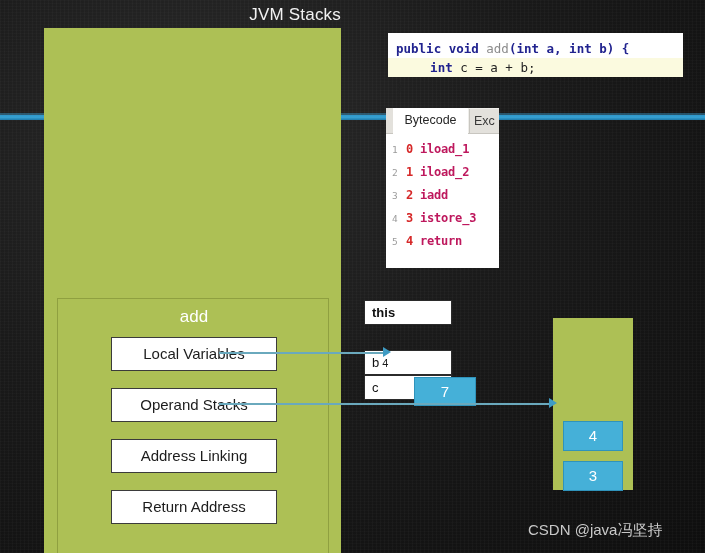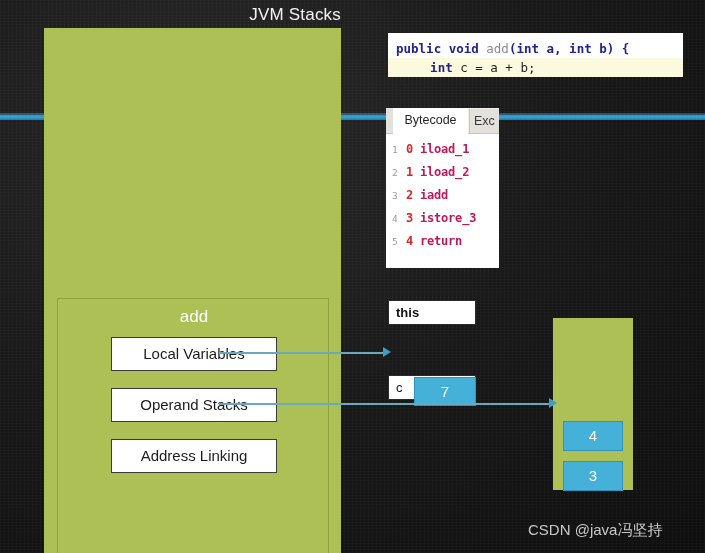--- a/index.html
+++ b/index.html
@@ -98,21 +98,21 @@
   .bc-row{
     position:absolute;left:0;width:113px;height:23px;line-height:23px;
     font-family:"DejaVu Sans Mono", monospace;font-size:12px;
   }
   .bc-num{position:absolute;left:6px;color:#9b9b9b;font-size:9.5px;}
   .bc-off{position:absolute;left:20px;color:#d62828;font-weight:bold;}
   .bc-op{position:absolute;left:34px;color:#be185d;font-weight:bold;letter-spacing:-.2px;}
 
   
   #local-var-table{
-    position:absolute;left:388px;top:300px;width:88px;height:100px;
+    position:absolute;left:364px;top:300px;width:88px;height:100px;
   }
   .lv-row{
     position:absolute;left:0;width:88px;height:25px;
     background:#ffffff;border:1px solid #2b2b2b;box-sizing:border-box;
     color:#111111;font-size:13px;line-height:23px;padding-left:7px;
   }
   .lv-row .lv-idx{font-size:11px;color:#1c1c1c;margin-left:3px;}
   #lv-row-0{top:0;}
   #lv-row-1{top:25px;}
   #lv-row-2{top:50px;}
@@ -161,20 +161,21 @@
 <div id="blue-line"></div>
 
 <div id="title">JVM Stacks</div>
 
 <div id="jvm-stack-panel">
   <div id="frame-add">
     <div id="frame-add-title">add</div>
     <div class="frame-box" id="box-local-variables">Local Variables</div>
     <div class="frame-box" id="box-operand-stacks">Operand Stacks</div>
     <div class="frame-box" id="box-dynamic-linking">Address Linking</div>
+    <div class="frame-box" id="box-return-address">Return Address</div>
   </div>
 </div>
 
 <div id="code-panel">
   <div class="code-line" id="code-line-1"><span class="kw">public void</span><span class="mth"> add</span><span class="kw">(int a, int b) {</span></div>
   <div class="code-line" id="code-line-2"><span class="kw">    int</span><span class="pln"> c = a + b;</span></div>
   <div class="code-line" id="code-line-3"><span class="pln">}</span></div>
 </div>
 
 <div id="bytecode-panel">
@@ -205,20 +206,21 @@
   </div>
   <div class="bc-row" style="top:122px">
     <span class="bc-num">5</span>
     <span class="bc-off">4</span>
     <span class="bc-op">return</span>
   </div>
 </div>
 
 <div id="local-var-table">
   <div class="lv-row" id="lv-row-0"><span style="font-weight:bold">this</span><span class="lv-idx"></span></div>
+  <div class="lv-row" id="lv-row-2"><span>b</span><span class="lv-idx">4</span></div>
   <div class="lv-row" id="lv-row-3"><span>c</span><span class="lv-idx"></span></div>
 </div>
 <div id="lv-value-7">7</div>
 
 <div id="operand-stack-panel">
   <div class="op-cell" id="op-cell-0">4</div>
   <div class="op-cell" id="op-cell-1">3</div>
 </div>
 
 <div class="arrow-line" id="arrow-lv-line"></div>

